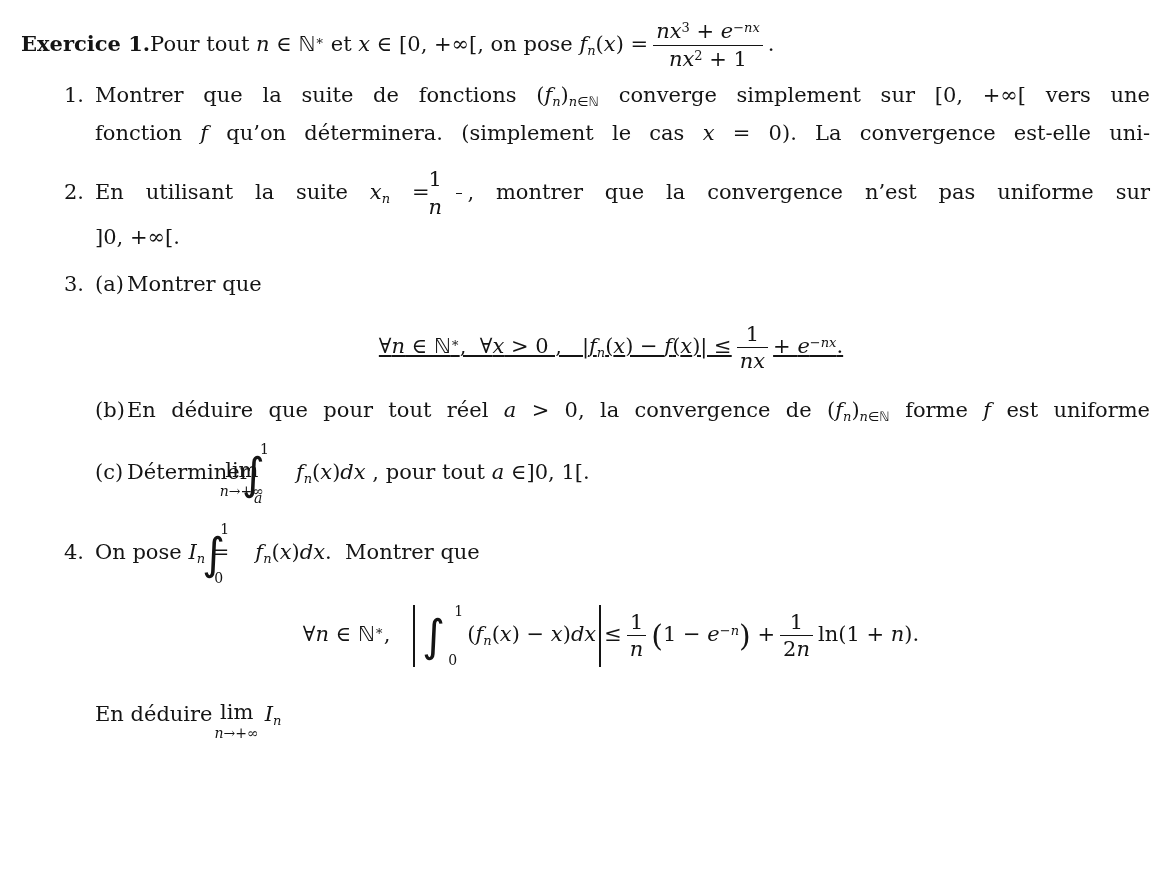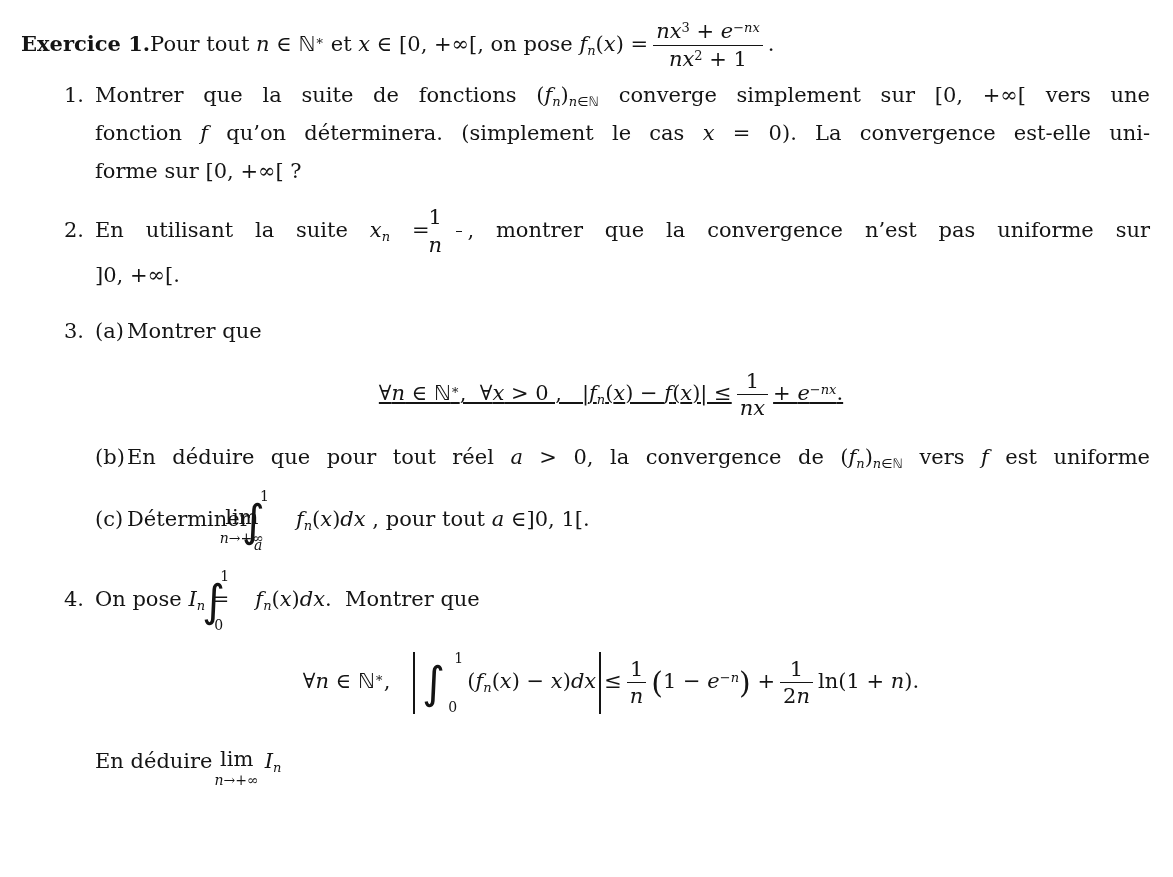--- a/index.html
+++ b/index.html
@@ -45,55 +45,54 @@
 
   .lim { display:inline-block; text-align:center; vertical-align:-17px; line-height:1; margin:0 6px 0 2px; }
   .ltop { display:block; }
   .lbot { display:block; font-size:14px; margin-top:3px; }
 
   .tb { display:inline-block; width:2px; height:62px; background:#141414; vertical-align:middle; margin:0 3px; }
   .bigp { font-size:30px; vertical-align:-5px; }
 
   .m-top-item1 { }
   .m-top-item2 { margin-top:16px; }
-  .m-top-item3 { margin-top:18px; }
+  .m-top-item3 { margin-top:9px; }
   .m-top-dispA { margin:16px 23px 6px 0; line-height:54px;text-decoration:underline; }
   .m-top-subB  { margin-top:18px; }
   .m-top-subC  { margin-top:8px; }
   .m-top-item4 { margin-top:10px; }
   .m-top-dispB { margin-top:12px; line-height:70px; }
   .outro { margin:20px 23px 0 95px; line-height:46px; white-space:nowrap; }
 </style>
 </head>
 <body>
 
 <div class="doc">
 
   <div class="header">
     <span class="hlabel">Exercice 1.</span><span>Pour tout </span><span class="it">n</span><span> ∈ </span><span class="bb">ℕ</span><sup>∗</sup><span> et </span><span class="it">x</span><span> ∈ [0, +∞[, on pose </span><span class="it">f</span><sub><span class="it">n</span></sub><span>(</span><span class="it">x</span><span>) =</span><span class="frac"><span class="fnum"><span class="it">nx</span><sup>3</sup><span> + </span><span class="it">e</span><sup class="it">−nx</sup></span><span class="fden"><span class="it">nx</span><sup>2</sup><span> + 1</span></span></span><span>.</span>
   </div>
 
   <div class="item m-top-item1">
     <div class="line fl jl"><span class="inum">1.</span><span>Montrer que la suite de fonctions (</span><span class="it">f</span><sub><span class="it">n</span></sub><span>)</span><sub><span class="it">n</span><span class="bb">∈ℕ</span></sub><span> converge simplement sur [0, +∞[ vers une</span></div>
     <div class="line jl"><span>fonction </span><span class="it">f</span><span> qu’on déterminera. (simplement le cas </span><span class="it">x</span><span> = 0). La convergence est-elle uni-</span></div>
-    <div class="line"><span>forme sur [0, +∞[&nbsp;?</span></div>
   </div>
 
   <div class="item m-top-item2">
     <div class="line fl jl"><span class="inum">2.</span><span>En utilisant la suite </span><span class="it">x</span><sub><span class="it">n</span></sub><span> = </span><span class="frac"><span class="fnum">1</span><span class="fden it">n</span></span><span>, montrer que la convergence n’est pas uniforme sur</span></div>
     <div class="line"><span>]0, +∞[.</span></div>
   </div>
 
   <div class="item m-top-item3">
     <div class="line fl"><span class="inum">3.</span><span class="slabel">(a)</span><span>Montrer que</span></div>
 
     <div class="disp m-top-dispA"><span>∀</span><span class="it">n</span><span> ∈ </span><span class="bb">ℕ</span><sup>∗</sup><span>,&nbsp; ∀</span><span class="it">x</span><span> &gt; 0 ,&nbsp;&nbsp;&nbsp;|</span><span class="it">f</span><sub><span class="it">n</span></sub><span>(</span><span class="it">x</span><span>) − </span><span class="it">f</span><span>(</span><span class="it">x</span><span>)| ≤</span><span class="frac"><span class="fnum">1</span><span class="fden it">nx</span></span><span>+ </span><span class="it">e</span><sup class="it">−nx</sup><span>.</span></div>
 
     <div class="sub m-top-subB">
-      <div class="line sfl jl"><span class="slabel">(b)</span><span>En déduire que pour tout réel </span><span class="it">a</span><span> &gt; 0, la convergence de (</span><span class="it">f</span><sub><span class="it">n</span></sub><span>)</span><sub><span class="it">n</span><span class="bb">∈ℕ</span></sub><span> vers </span><span class="it">f</span><span> est uniforme</span></div>
+      <div class="line sfl jl"><span class="slabel">(b)</span><span>En déduire que pour tout réel </span><span class="it">a</span><span> &gt; 0, la convergence de (</span><span class="it">f</span><sub><span class="it">n</span></sub><span>)</span><sub><span class="it">n</span><span class="bb">∈ℕ</span></sub><span> forme </span><span class="it">f</span><span> est uniforme</span></div>
     </div>
 
     <div class="sub m-top-subC">
       <div class="tallline sfl"><span class="slabel">(c)</span><span>Déterminer</span><span class="lim"><span class="ltop">lim</span><span class="lbot it">n→+∞</span></span><span class="intg"><span class="isym">∫</span><span class="isup">1</span><span class="isub it">a</span></span><span class="it">f</span><sub><span class="it">n</span></sub><span>(</span><span class="it">x</span><span>)</span><span class="it">dx</span><span>&nbsp;, pour tout </span><span class="it">a</span><span> ∈]0, 1[.</span></div>
     </div>
   </div>
 
   <div class="item m-top-item4">
     <div class="tallline fl"><span class="inum">4.</span><span>On pose </span><span class="it">I</span><sub><span class="it">n</span></sub><span> =</span><span class="intg"><span class="isym">∫</span><span class="isup">1</span><span class="isub">0</span></span><span class="it">f</span><sub><span class="it">n</span></sub><span>(</span><span class="it">x</span><span>)</span><span class="it">dx</span><span>.&nbsp; Montrer que</span></div>
 

